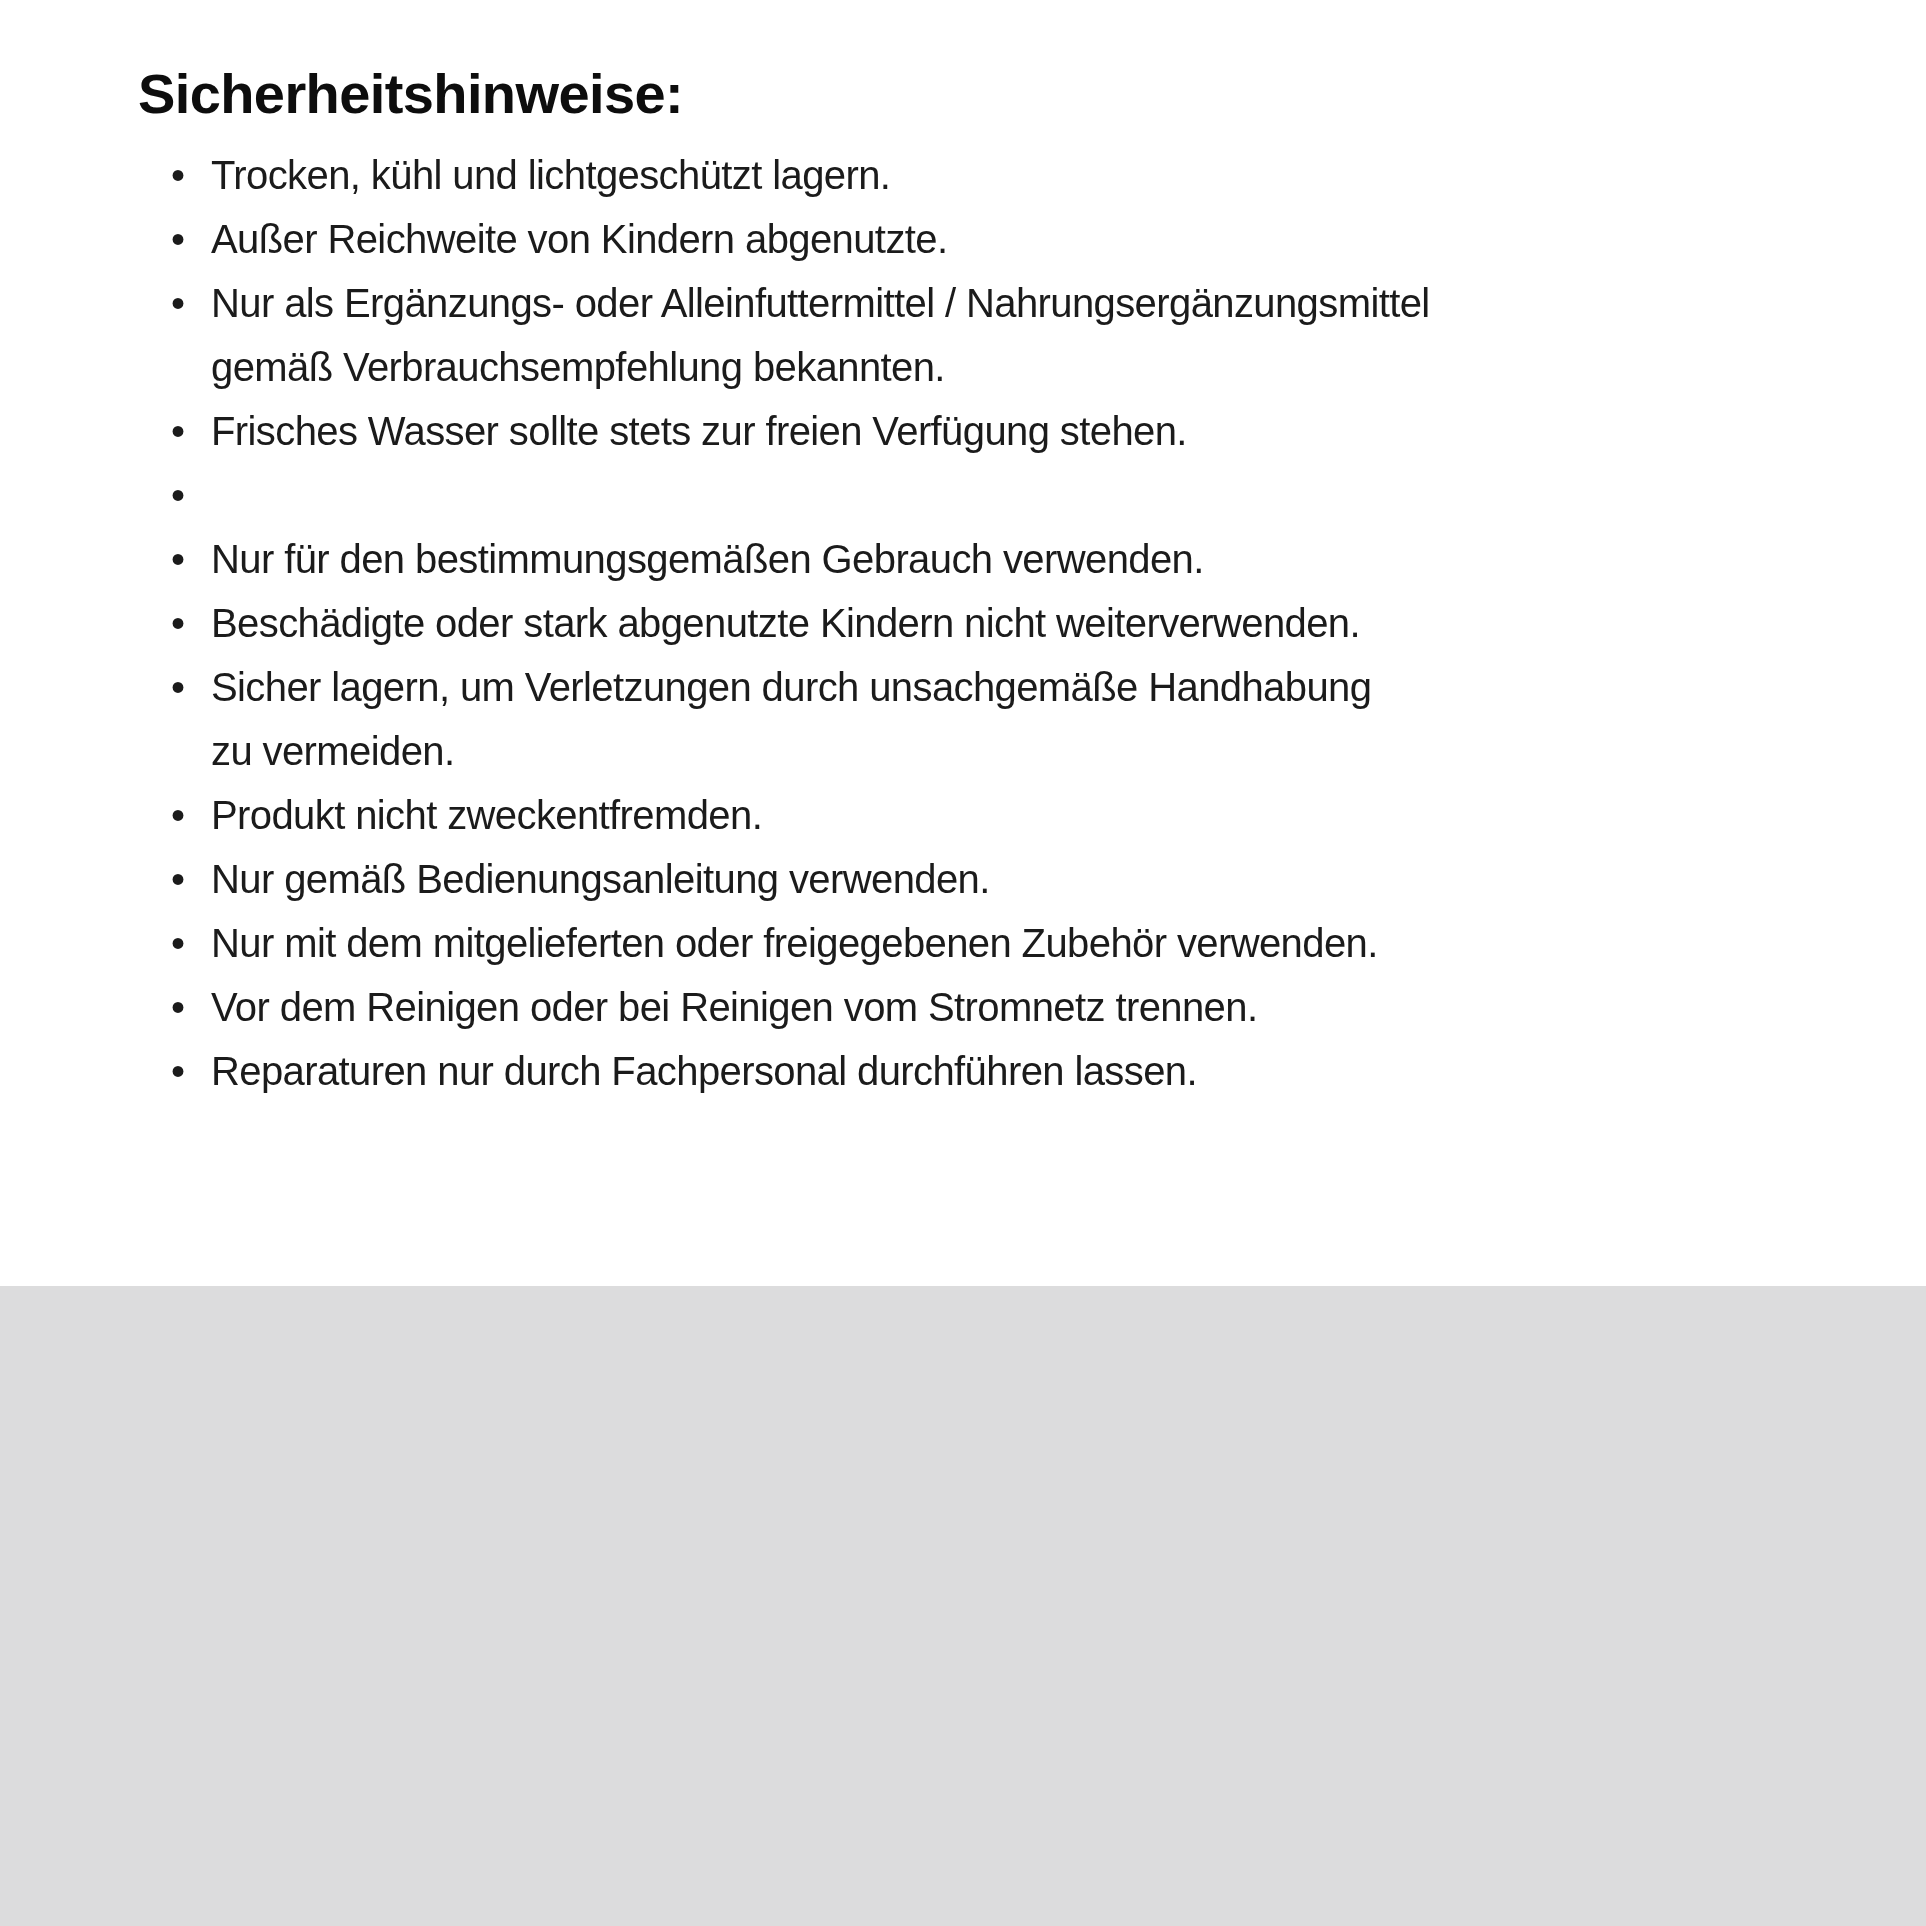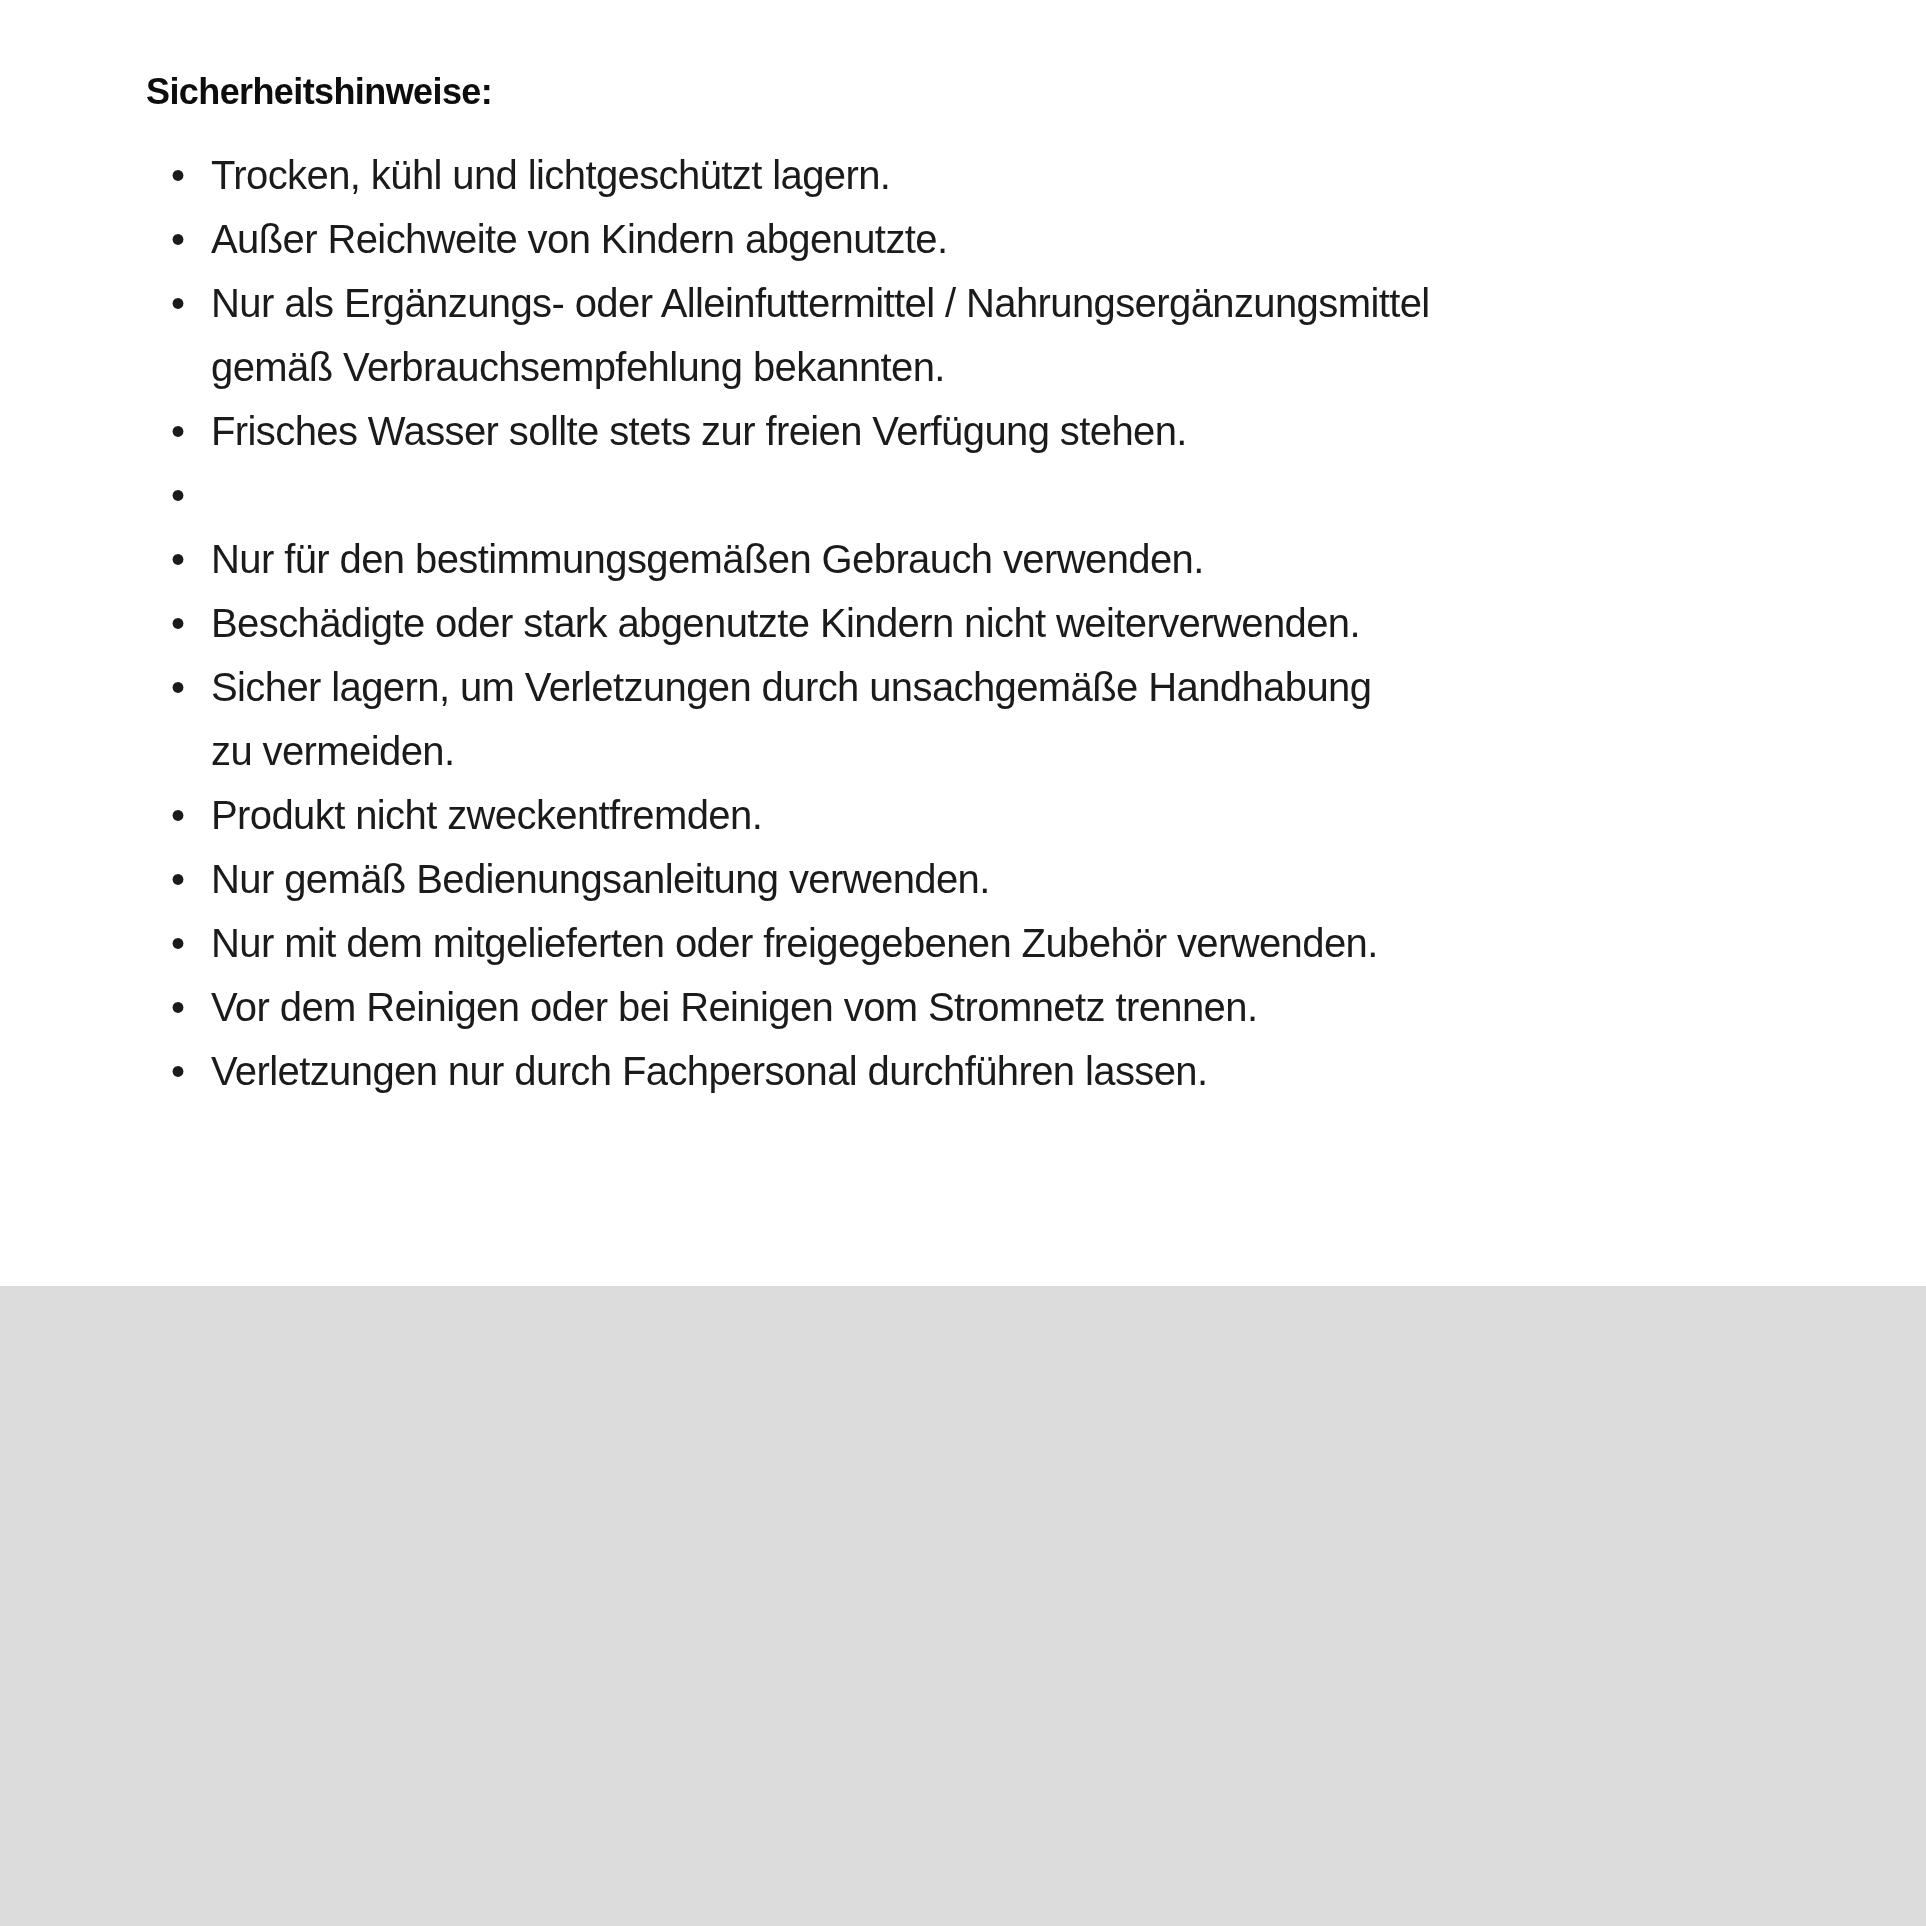--- a/index.html
+++ b/index.html
@@ -17,22 +17,22 @@
     width: 1926px;
     height: 1926px;
     background: #ffffff;
     overflow: hidden;
   }
   
   .de-title {
     position: absolute;
     left: 134px;
     top: 62px;
-    margin: 12px;
-    font-size: 36px;
+    margin: 4px;
+    font-size: 56px;
     font-weight: 700;
     line-height: 1;
     letter-spacing: -0.6px;
     color: #0d0d0d;
   }
   .de-list {
     position: absolute;
     left: 171px;
     top: 143px;
     width: 1682px;
@@ -117,21 +117,21 @@
       <li>
           <span class="dot">•</span>
           <span class="txt">Nur mit dem mitgelieferten oder freigegebenen Zubehör verwenden.</span>
         </li>
       <li>
           <span class="dot">•</span>
           <span class="txt">Vor dem Reinigen oder bei Reinigen vom Stromnetz trennen.</span>
         </li>
       <li>
           <span class="dot">•</span>
-          <span class="txt">Verletzungen nur durch Fachpersonal durchführen lassen.</span>
+          <span class="txt">Reparaturen nur durch Fachpersonal durchführen lassen.</span>
         </li>
     </ul>
   </section>
 
   <section class="en-band">
 
     
 
     
 

